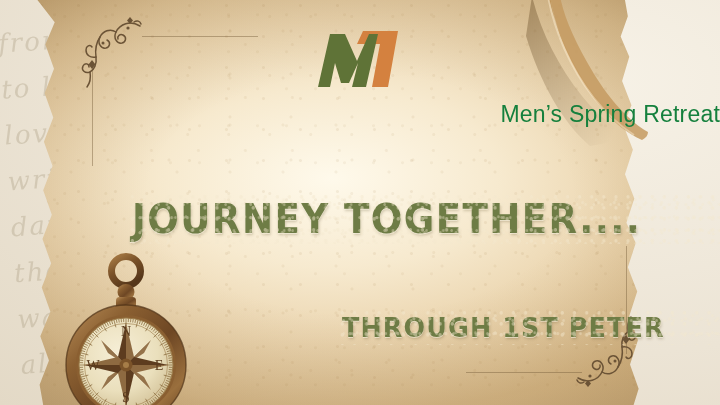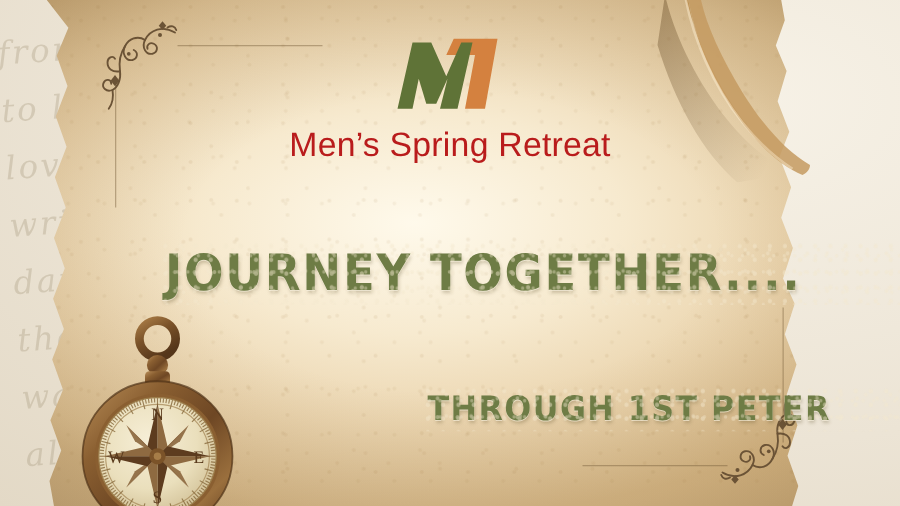--- a/index.html
+++ b/index.html
@@ -64,22 +64,22 @@
   .bline.h{height:1.4px;}
 
   
   .orn{position:absolute;}
   .orn svg{display:block;}
 
   
   .logo{position:absolute;left:316px;top:30px;width:92px;height:58px;}
 
   .brandline{
-    position:absolute;left:0;right:0;top:101px;text-align:center;
-    font-size:27px;color:#b91c1c;letter-spacing:.2px;font-weight:400;
+    position:absolute;left:0;right:0;top:101px;text-align:right;
+    font-size:23px;color:#15803d;letter-spacing:.2px;font-weight:400;
   }
 
   
   .headline{
     position:absolute;left:132px;top:196px;
     font-family:"DejaVu Sans", sans-serif;
     font-weight:700;font-size:40px;letter-spacing:1.5px;
     color:#6e7c45;
     transform:scaleX(.93);transform-origin:left center;
     text-shadow:0 1px 0 rgba(255,250,235,.55), 1px 2px 3px rgba(90,75,35,.28);

